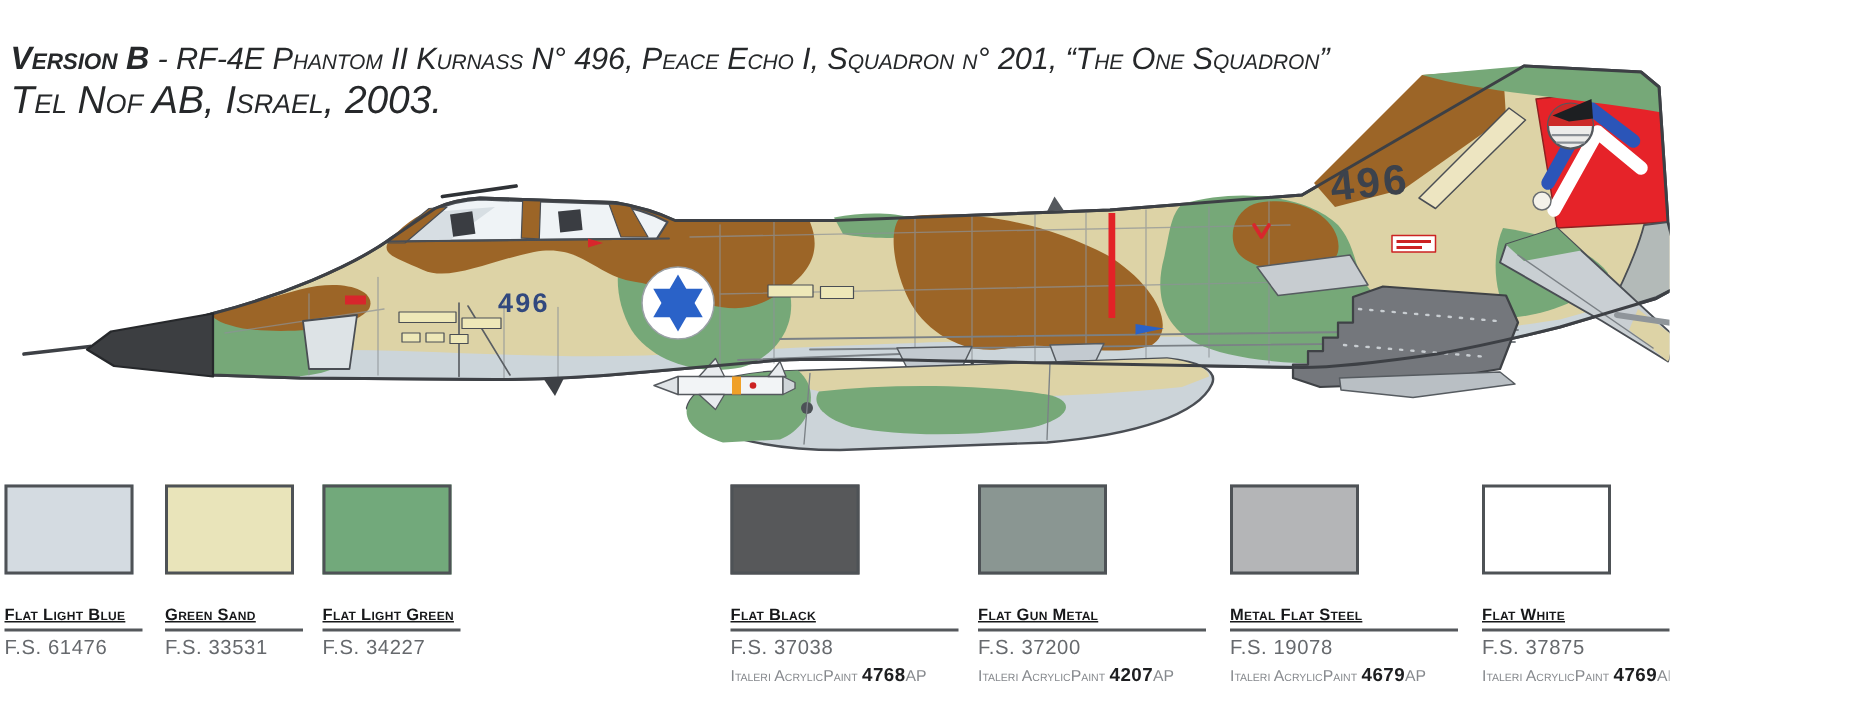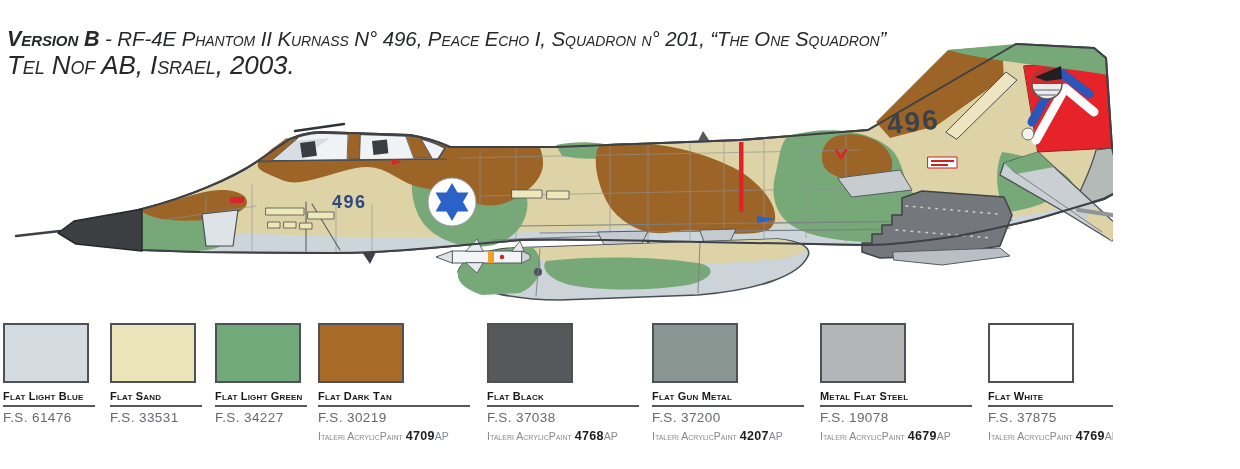--- a/index.html
+++ b/index.html
@@ -10,22 +10,22 @@
          font-variant:small-caps;letter-spacing:-0.1px;line-height:26px;}
   .title .l1{font-size:20.5px;}
   .title .ver{font-weight:800;font-size:21.5px;}
   .title .l2{font-size:26px;}
   
   .plane-svg{position:absolute;left:0;top:0;}
   
   .palette{position:absolute;left:0;top:0;width:1240px;height:469px;}
   .swatch{position:absolute;top:323px;}
   .swatch-box{width:86px;height:60px;border:2px solid #4e5256;box-sizing:border-box;}
-  .swatch-name{margin-top:7px;font-weight:bold;font-variant:small-caps;font-size:11px;
-               color:#17181a;letter-spacing:0.2px;white-space:nowrap;}
+  .swatch-name{margin-top:21px;font-weight:bold;font-variant:small-caps;font-size:11px;
+               color:#17181a;letter-spacing:0.2px;white-space:nowrap;text-decoration:underline;}
   .swatch-rule{height:2px;background:#55585c;margin-top:3px;}
   .swatch-fs{margin-top:3px;font-size:13.5px;color:#66696d;letter-spacing:0.4px;}
   .swatch-paint{margin-top:4px;font-size:10.5px;color:#86898d;font-variant:small-caps;white-space:nowrap;}
   .swatch-paint .code{color:#1d1e20;font-size:12.5px;letter-spacing:0.3px;}
   .swatch-paint .suffix{color:#86898d;}
 </style>
 </head>
 <body>
 
 <div class="stage">
@@ -214,39 +214,32 @@
   <div class="palette">
       <div class="swatch" style="left: 3px; width: 92px;">
       <div class="swatch-box" style="background: rgb(212, 219, 225);"></div>
       <div class="swatch-name">Flat Light Blue</div>
       <div class="swatch-rule"></div>
       <div class="swatch-fs">F.S. 61476</div>
 
     </div>
       <div class="swatch" style="left: 110px; width: 92px;">
       <div class="swatch-box" style="background: rgb(233, 228, 186);"></div>
-      <div class="swatch-name">Flat Sand</div>
+      <div class="swatch-name">Green Sand</div>
       <div class="swatch-rule"></div>
       <div class="swatch-fs">F.S. 33531</div>
 
     </div>
       <div class="swatch" style="left: 215px; width: 92px;">
       <div class="swatch-box" style="background: rgb(114, 169, 123);"></div>
       <div class="swatch-name">Flat Light Green</div>
       <div class="swatch-rule"></div>
       <div class="swatch-fs">F.S. 34227</div>
 
     </div>
-      <div class="swatch" style="left: 318px; width: 152px;">
-      <div class="swatch-box" style="background: rgb(168, 107, 39);"></div>
-      <div class="swatch-name">Flat Dark Tan</div>
-      <div class="swatch-rule"></div>
-      <div class="swatch-fs">F.S. 30219</div>
-      <div class="swatch-paint"><span class="brand">Italeri AcrylicPaint</span> <b class="code">4709</b><span class="suffix">AP</span></div>
-    </div>
       <div class="swatch" style="left: 487px; width: 152px;">
       <div class="swatch-box" style="background: rgb(87, 88, 90);"></div>
       <div class="swatch-name">Flat Black</div>
       <div class="swatch-rule"></div>
       <div class="swatch-fs">F.S. 37038</div>
       <div class="swatch-paint"><span class="brand">Italeri AcrylicPaint</span> <b class="code">4768</b><span class="suffix">AP</span></div>
     </div>
       <div class="swatch" style="left: 652px; width: 152px;">
       <div class="swatch-box" style="background: rgb(138, 150, 146);"></div>
       <div class="swatch-name">Flat Gun Metal</div>

